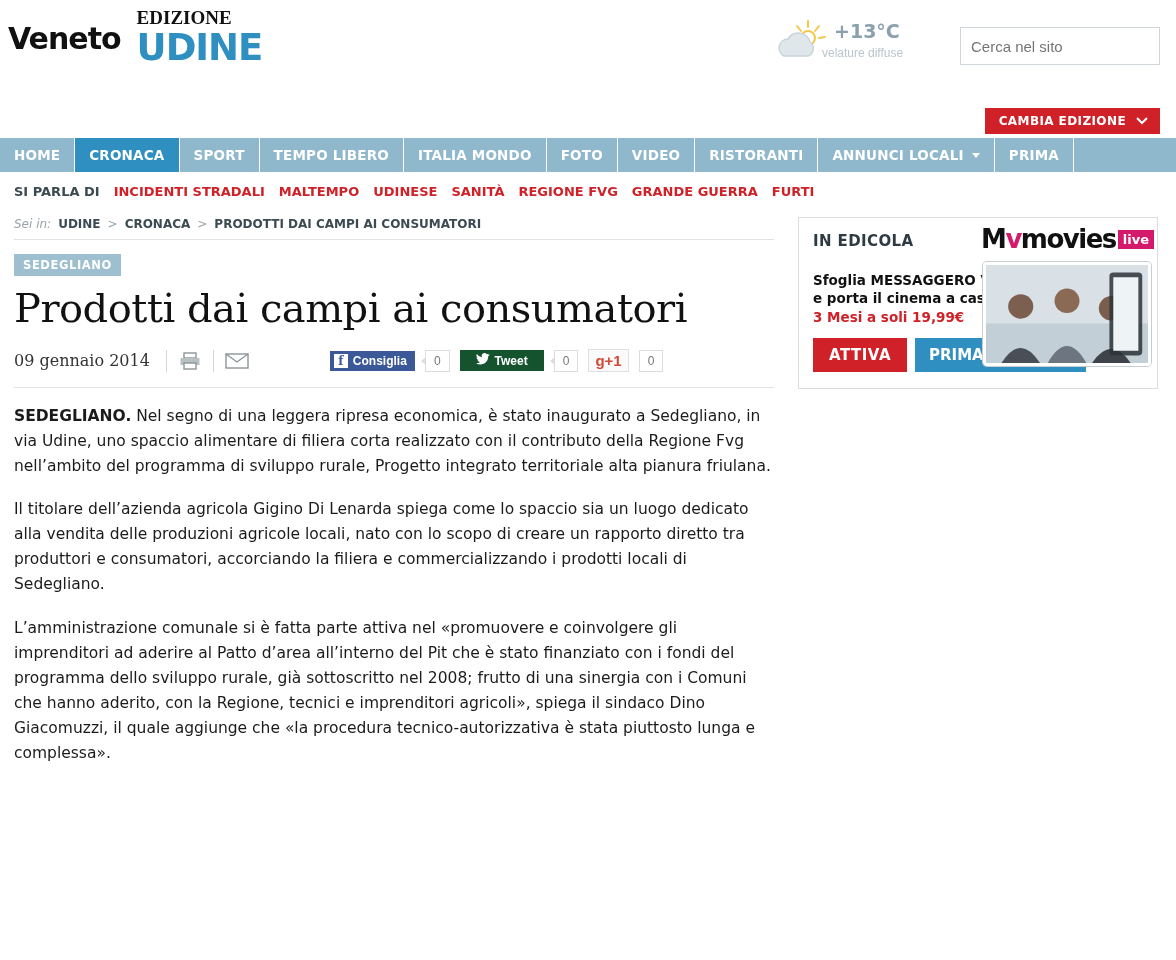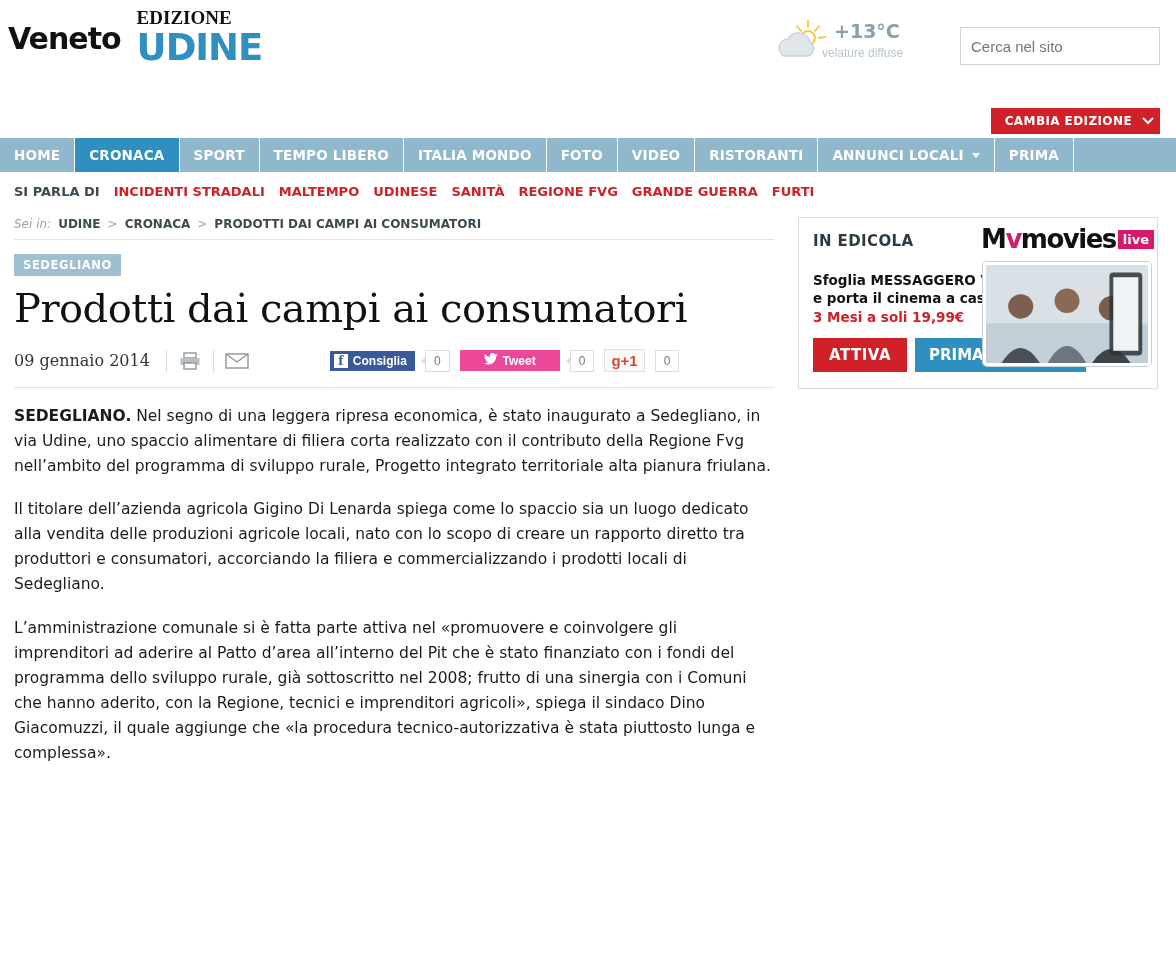--- a/index.html
+++ b/index.html
@@ -116,21 +116,21 @@
     height: 26px;
   }
   .cambia {
     position: absolute;
     right: 16px; top: 0;
     background: #cf2127;
     color: #fff;
     font-size: 12px;
     font-weight: bold;
     letter-spacing: 0.4px;
-    padding: 6px 6px 6px 14px;
+    padding: 6px 12px 6px 14px;
     font-family: "DejaVu Sans", sans-serif;
     display: flex;
     align-items: center;
     gap: 10px;
   }
 
   
   .nav {
     margin-top: 4px;
     height: 34px;
@@ -259,23 +259,23 @@
     font-family: "Liberation Sans", sans-serif;
   }
   .fbbtn .f {
     background: #fff; color: #3b5998;
     width: 14px; height: 14px; line-height: 14px; text-align: center;
     font-weight: bold; font-size: 12px;
     font-family: "DejaVu Serif", serif;
   }
   .twbtn {
     display: flex; align-items: center; gap: 5px;
-    background: #ec4899; color: #fff;
+    background: #14532d; color: #fff;
     font-size: 12px; font-weight: bold;
-    padding: 3px 24px;
+    padding: 3px 16px;
     font-family: "Liberation Sans", sans-serif;
   }
   .gbtn {
     display: flex; align-items: center;
     color: #d34836;
     font-size: 15px; font-weight: bold;
     padding: 2px 6px;
     border: 1px solid #e0e0e0;
     background: #fafafa;
     font-family: "Liberation Sans", sans-serif;

